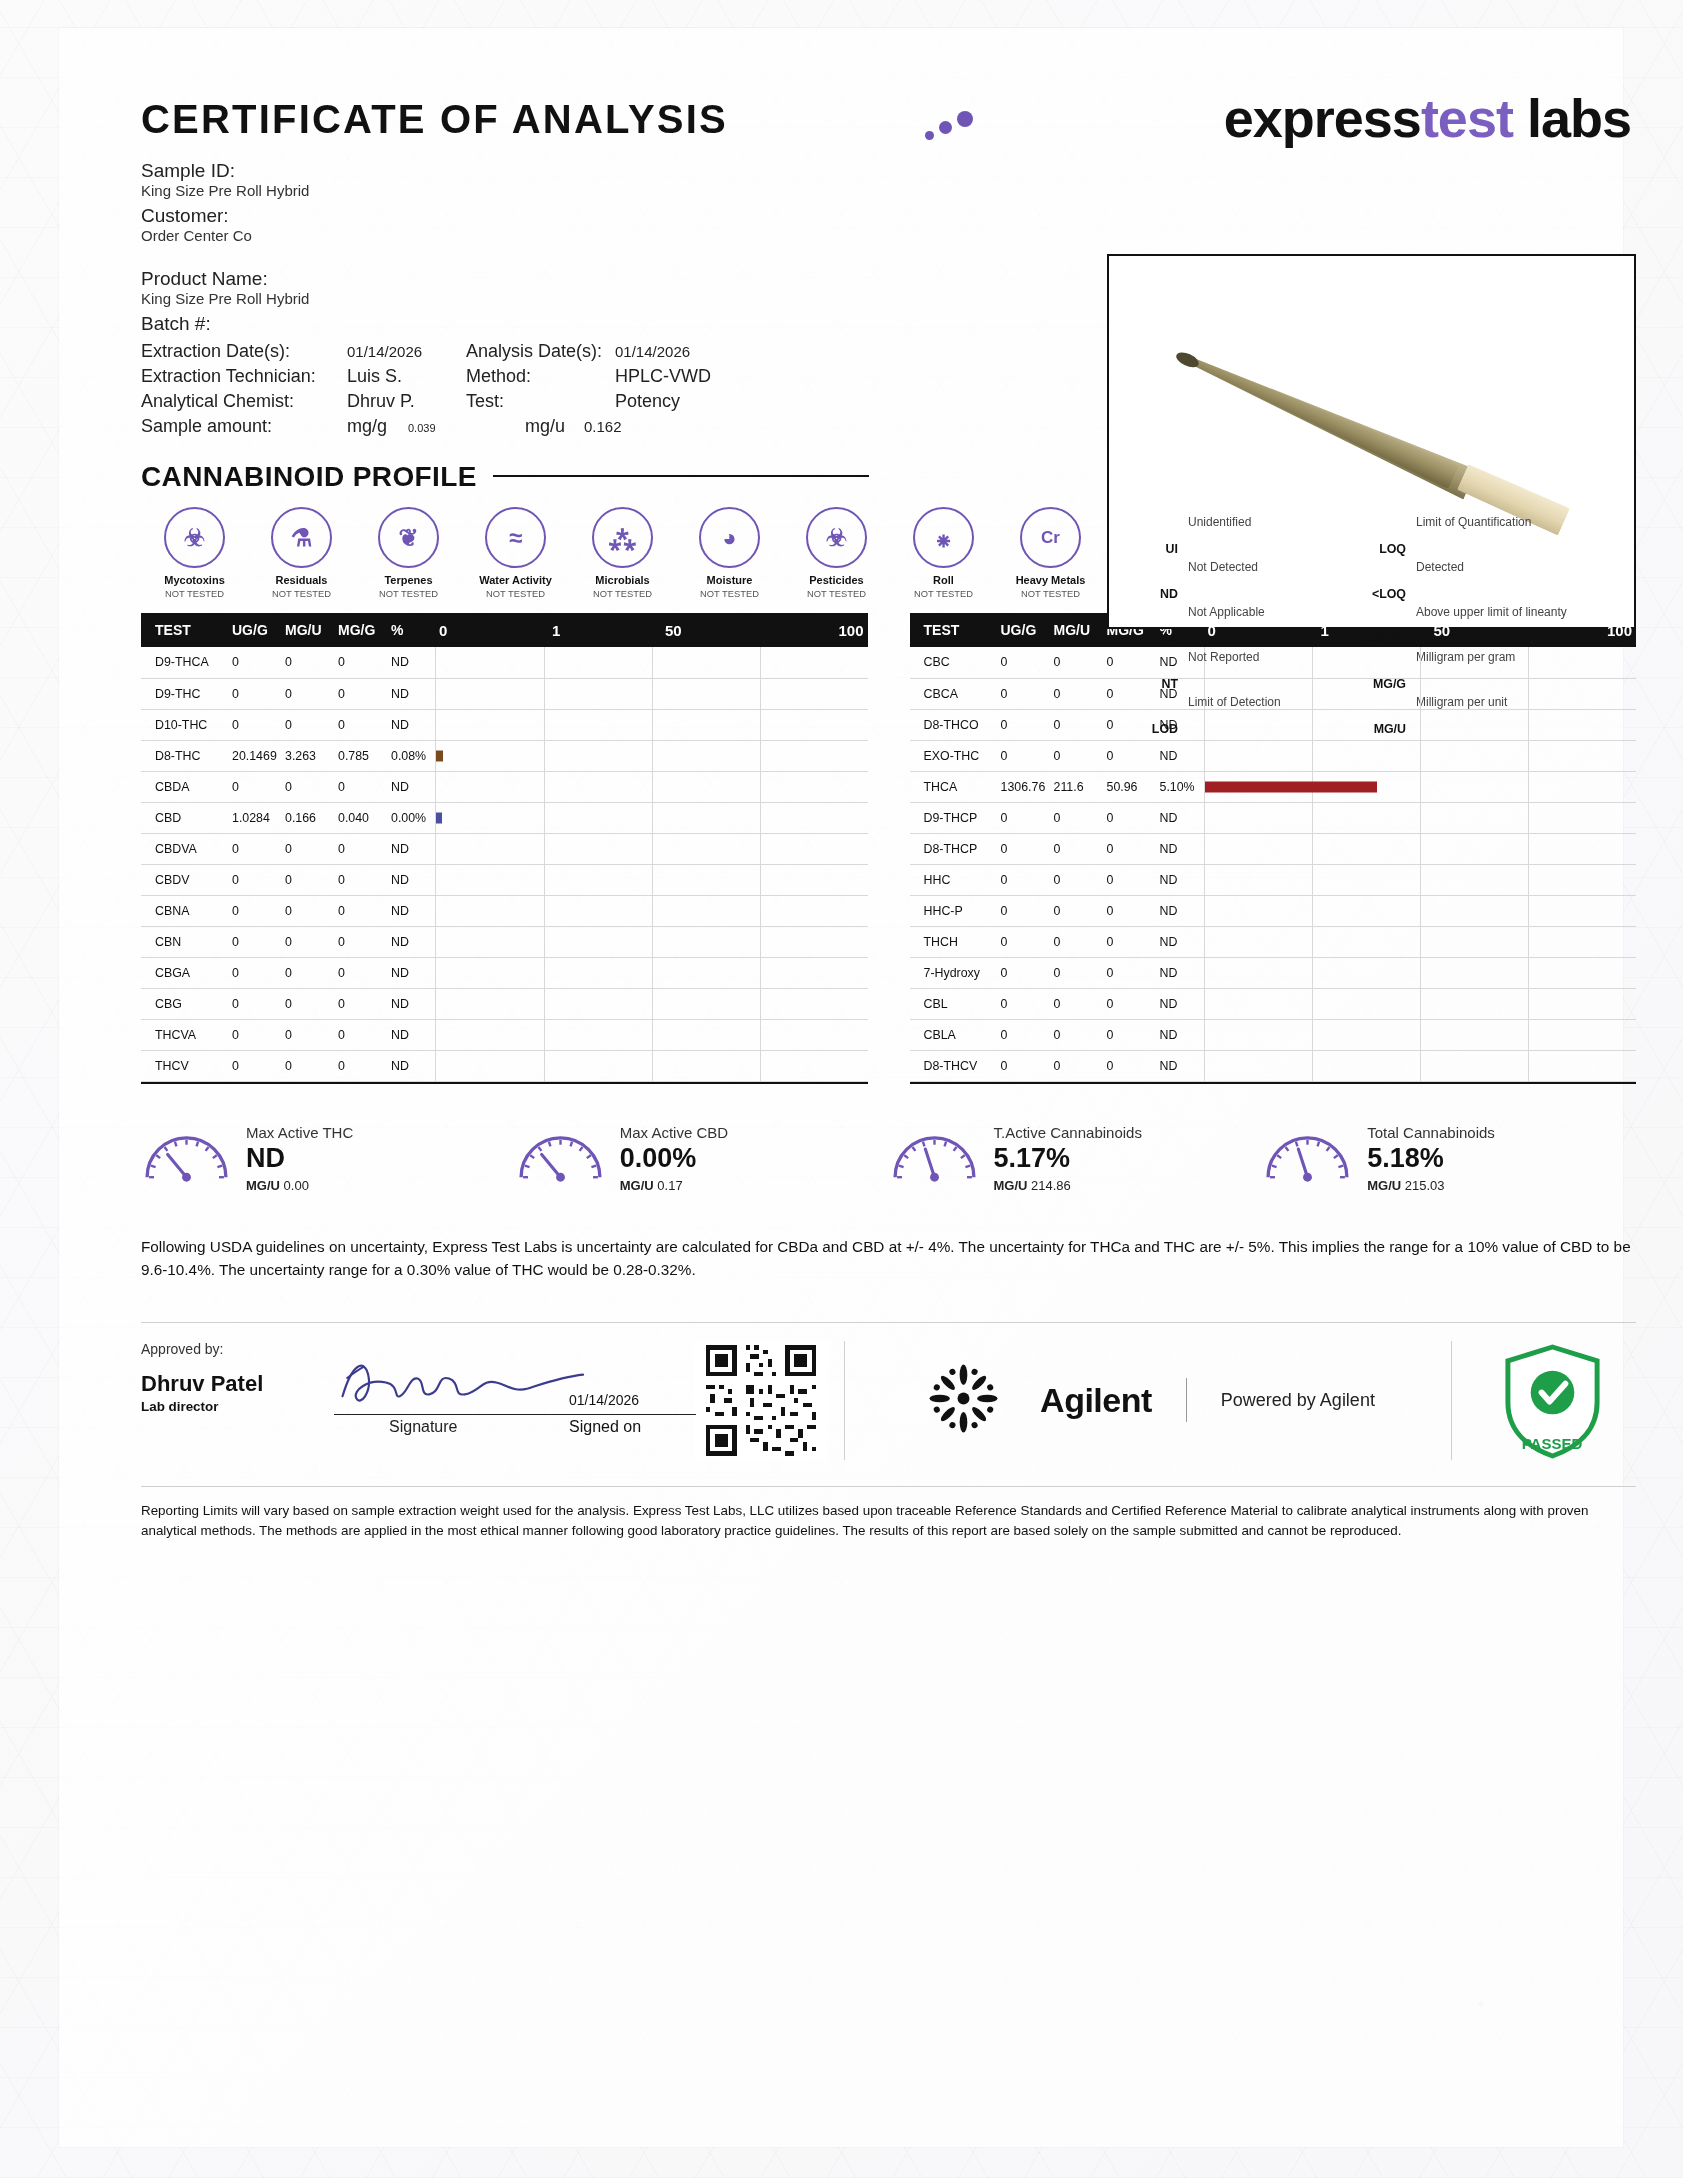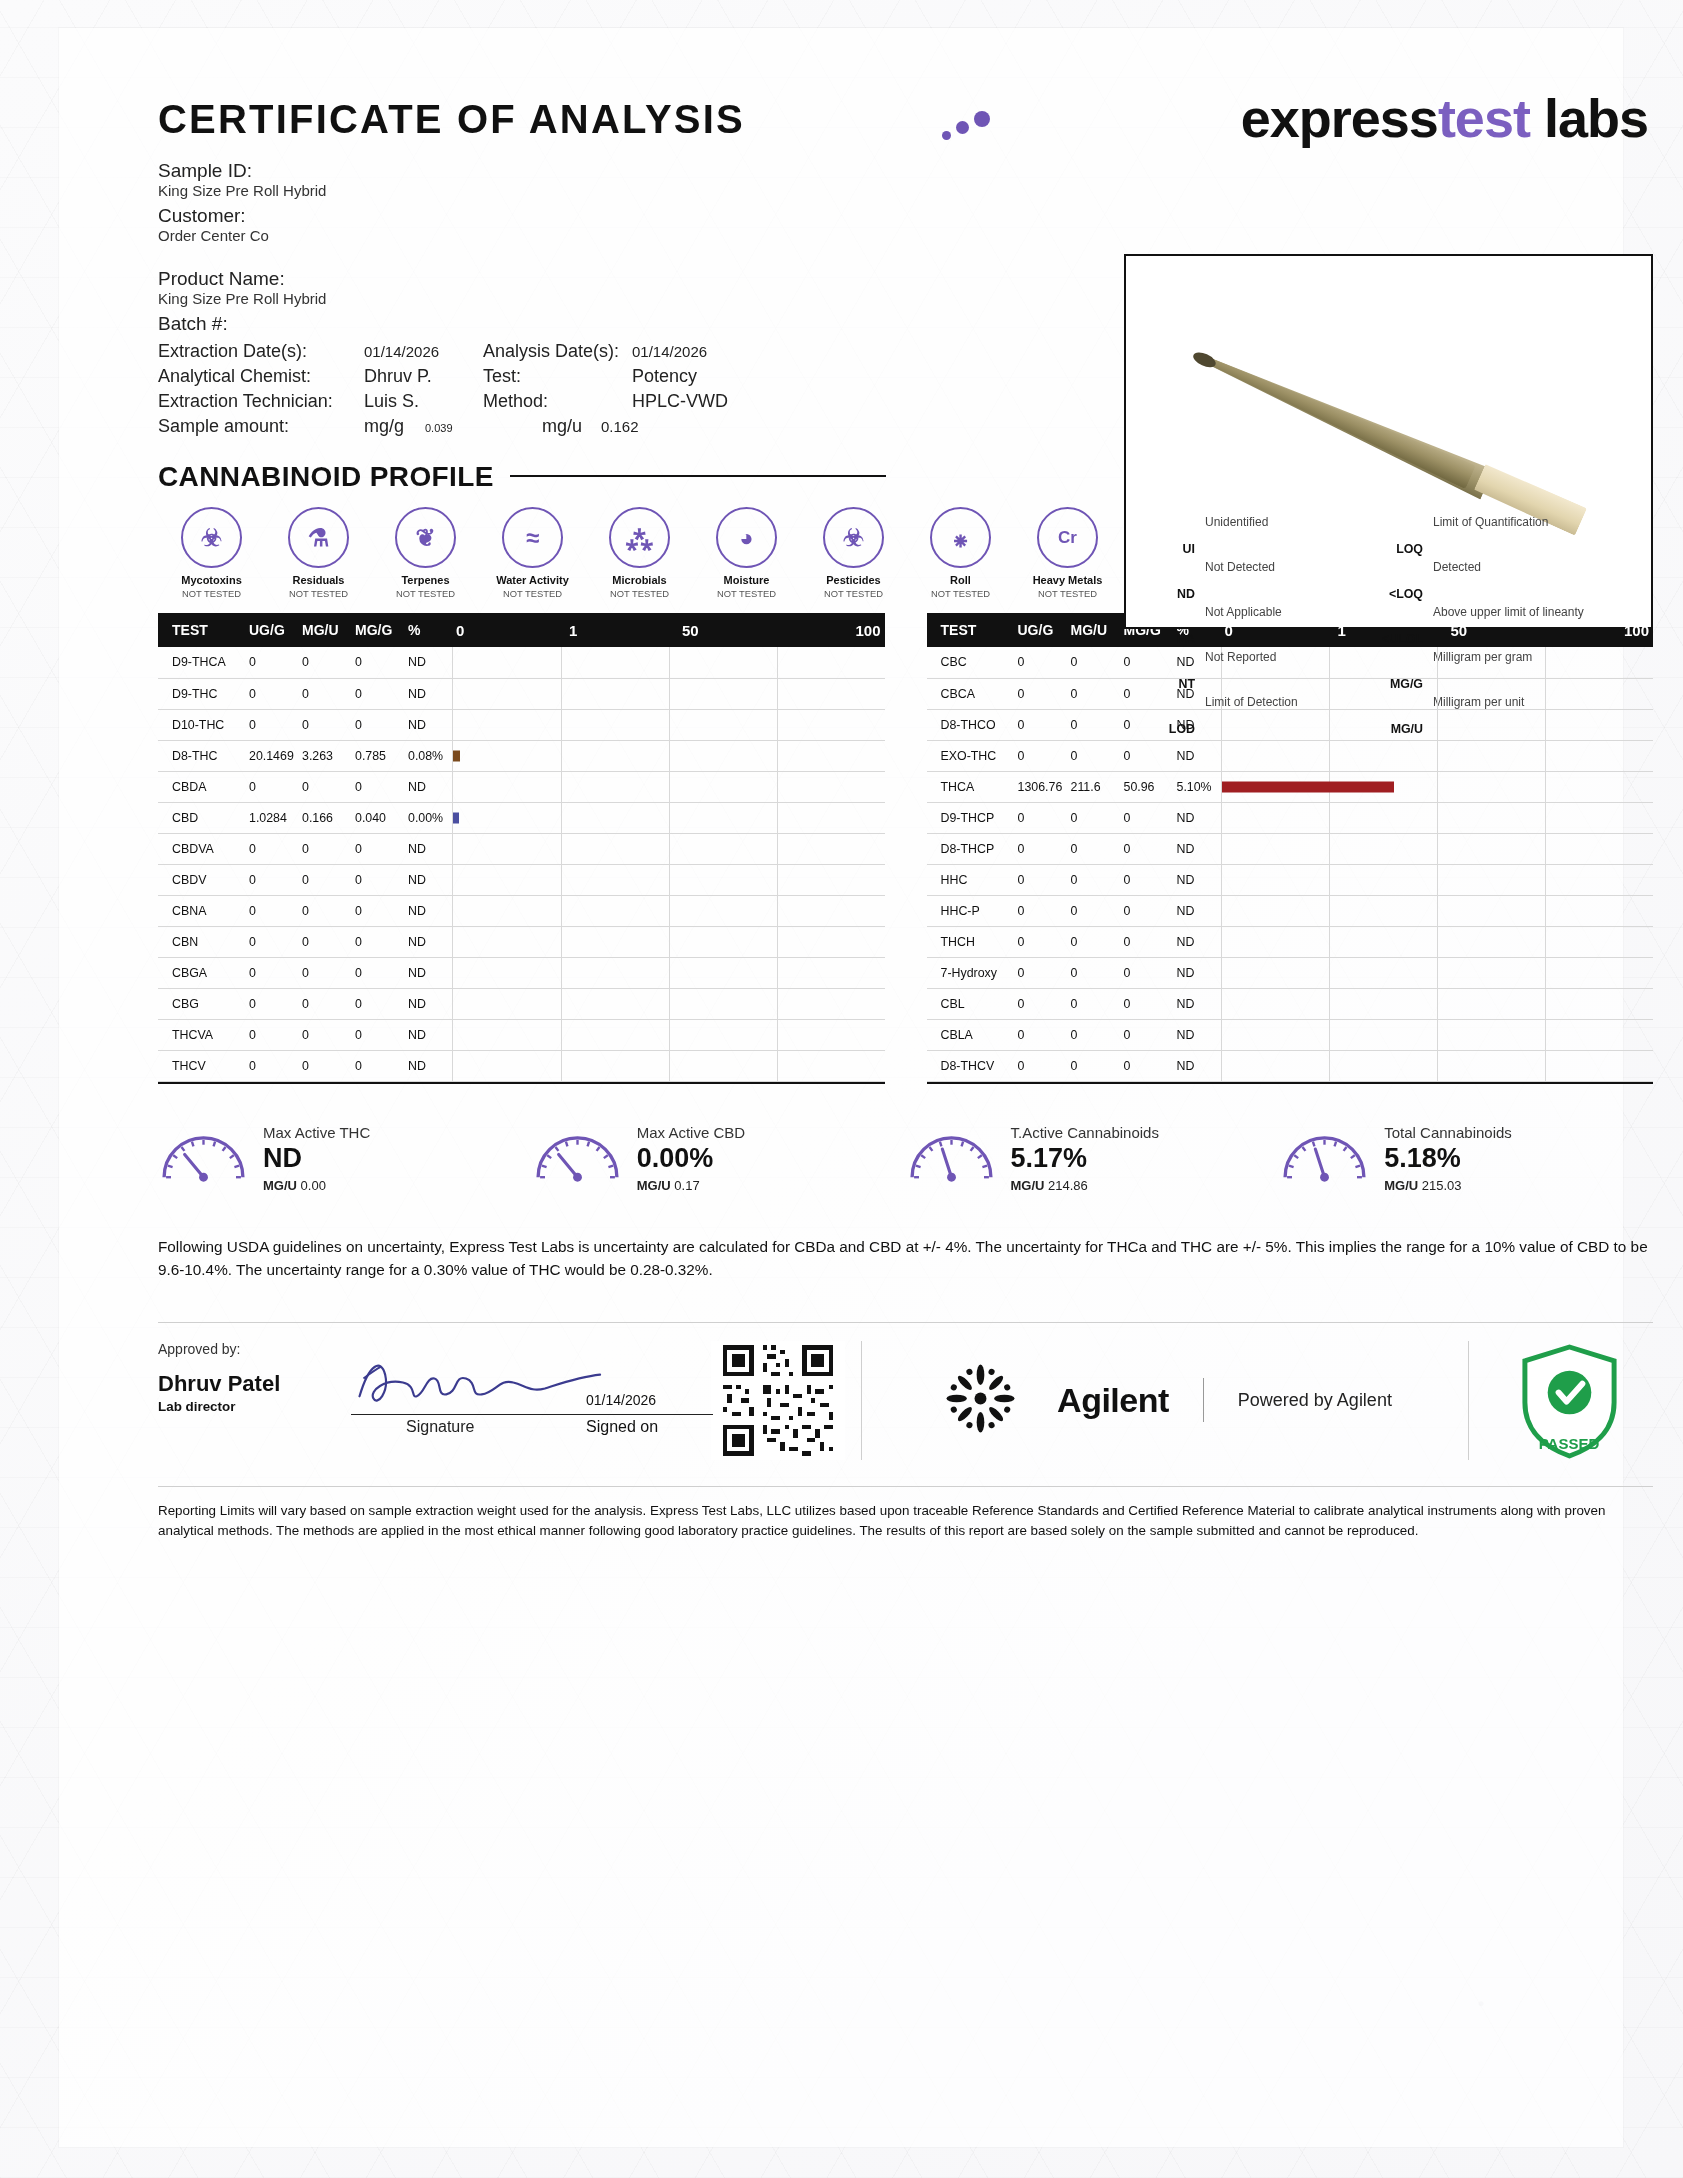--- a/index.html
+++ b/index.html
@@ -24,21 +24,21 @@
       repeating-linear-gradient(60deg, rgba(0,0,0,.022) 0 1px, transparent 1px 57px),
       repeating-linear-gradient(-60deg, rgba(0,0,0,.022) 0 1px, transparent 1px 57px),
       repeating-linear-gradient(0deg, rgba(0,0,0,.018) 0 1px, transparent 1px 50px);
     pointer-events:none;
   }
   .sheet{
     position:absolute;left:59px;top:28px;width:1564px;height:2119px;
     background:rgba(255,255,255,.72);
     box-shadow:0 0 0 1px rgba(0,0,0,.02);
   }
-  .inner{position:absolute;left:99px;top:69px;width:1495px;}
+  .inner{position:absolute;left:82px;top:69px;width:1495px;}
 
   
   .coa-title{
     font-size:40px;font-weight:bold;letter-spacing:2.2px;margin:0;
     color:#111;
   }
   .brand{
     position:absolute;right:5px;top:-10px;width:713px;text-align:right;
     font-size:54px;font-weight:bold;letter-spacing:-1px;white-space:nowrap;
   }
@@ -215,30 +215,30 @@
           <div class="val"></div>
         </div>
 
         <div class="row2">
           <div class="c1">Extraction Date(s):</div>
           <div class="c2">01/14/2026</div>
           <div class="c3">Analysis Date(s):</div>
           <div class="c4">01/14/2026</div>
         </div>
         <div class="row2">
+          <div class="c1">Extraction Technician:</div>
+          <div class="c2" style="font-size:18px">Luis S.</div>
+          <div class="c3">Method:</div>
+          <div class="c4" style="font-size:18px">HPLC-VWD</div>
+        </div>
+        <div class="row2">
           <div class="c1">Analytical Chemist:</div>
           <div class="c2" style="font-size:18px">Dhruv P.</div>
           <div class="c3">Test:</div>
           <div class="c4" style="font-size:18px">Potency</div>
-        </div>
-        <div class="row2">
-          <div class="c1">Extraction Technician:</div>
-          <div class="c2" style="font-size:18px">Luis S.</div>
-          <div class="c3">Method:</div>
-          <div class="c4" style="font-size:18px">HPLC-VWD</div>
         </div>
         <div class="row2" style="margin-top:4px">
           <div class="c1">Sample amount:</div>
           <div style="width:61px;font-size:18px">mg/g</div>
           <div style="width:117px;font-size:11px">0.039</div>
           <div style="width:59px;font-size:18px">mg/u</div>
           <div style="font-size:15px">0.162</div>
         </div>
 
         <div class="photo">

